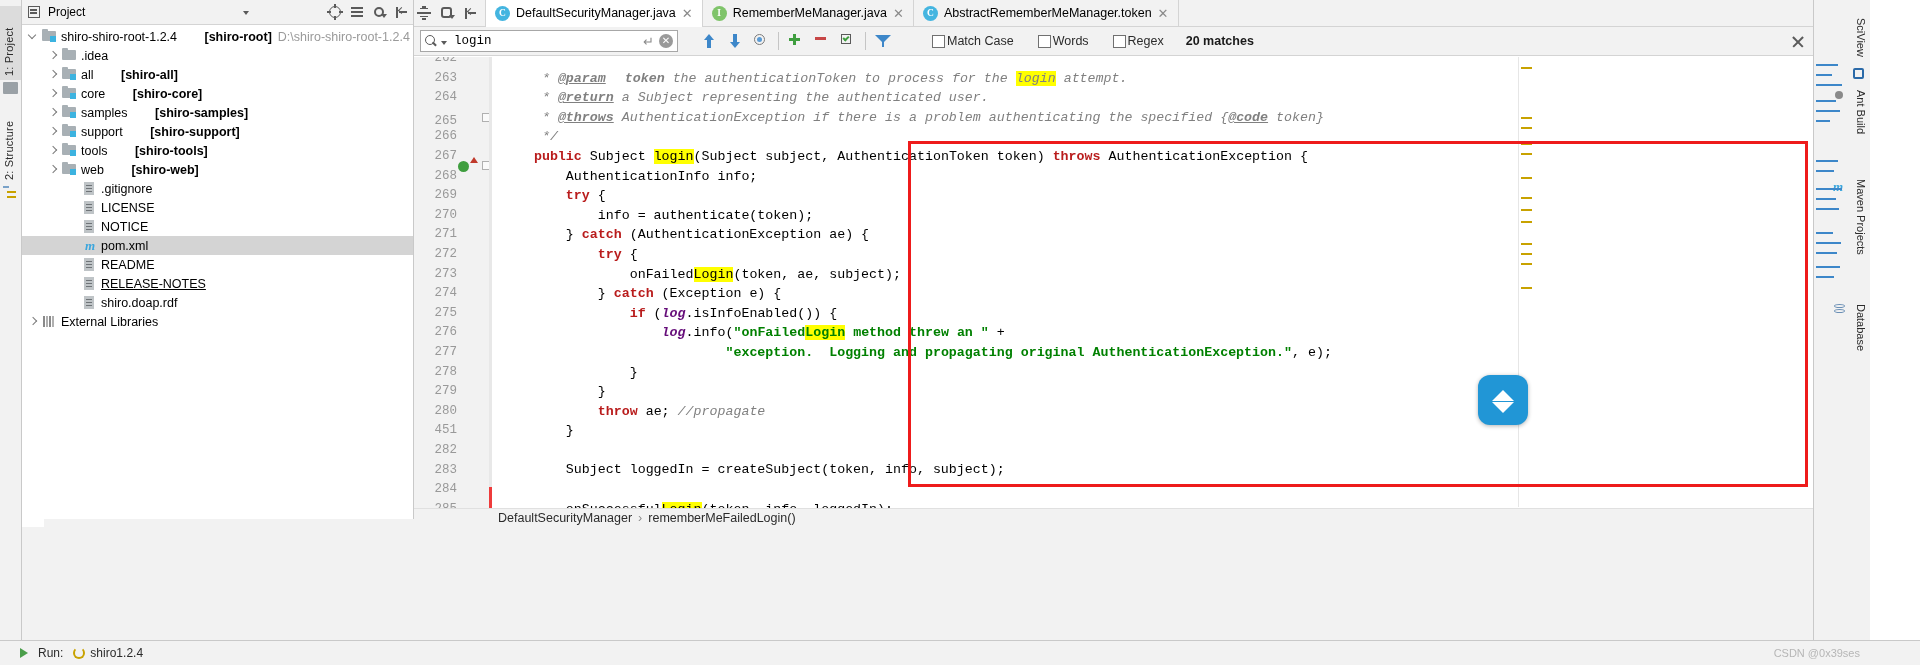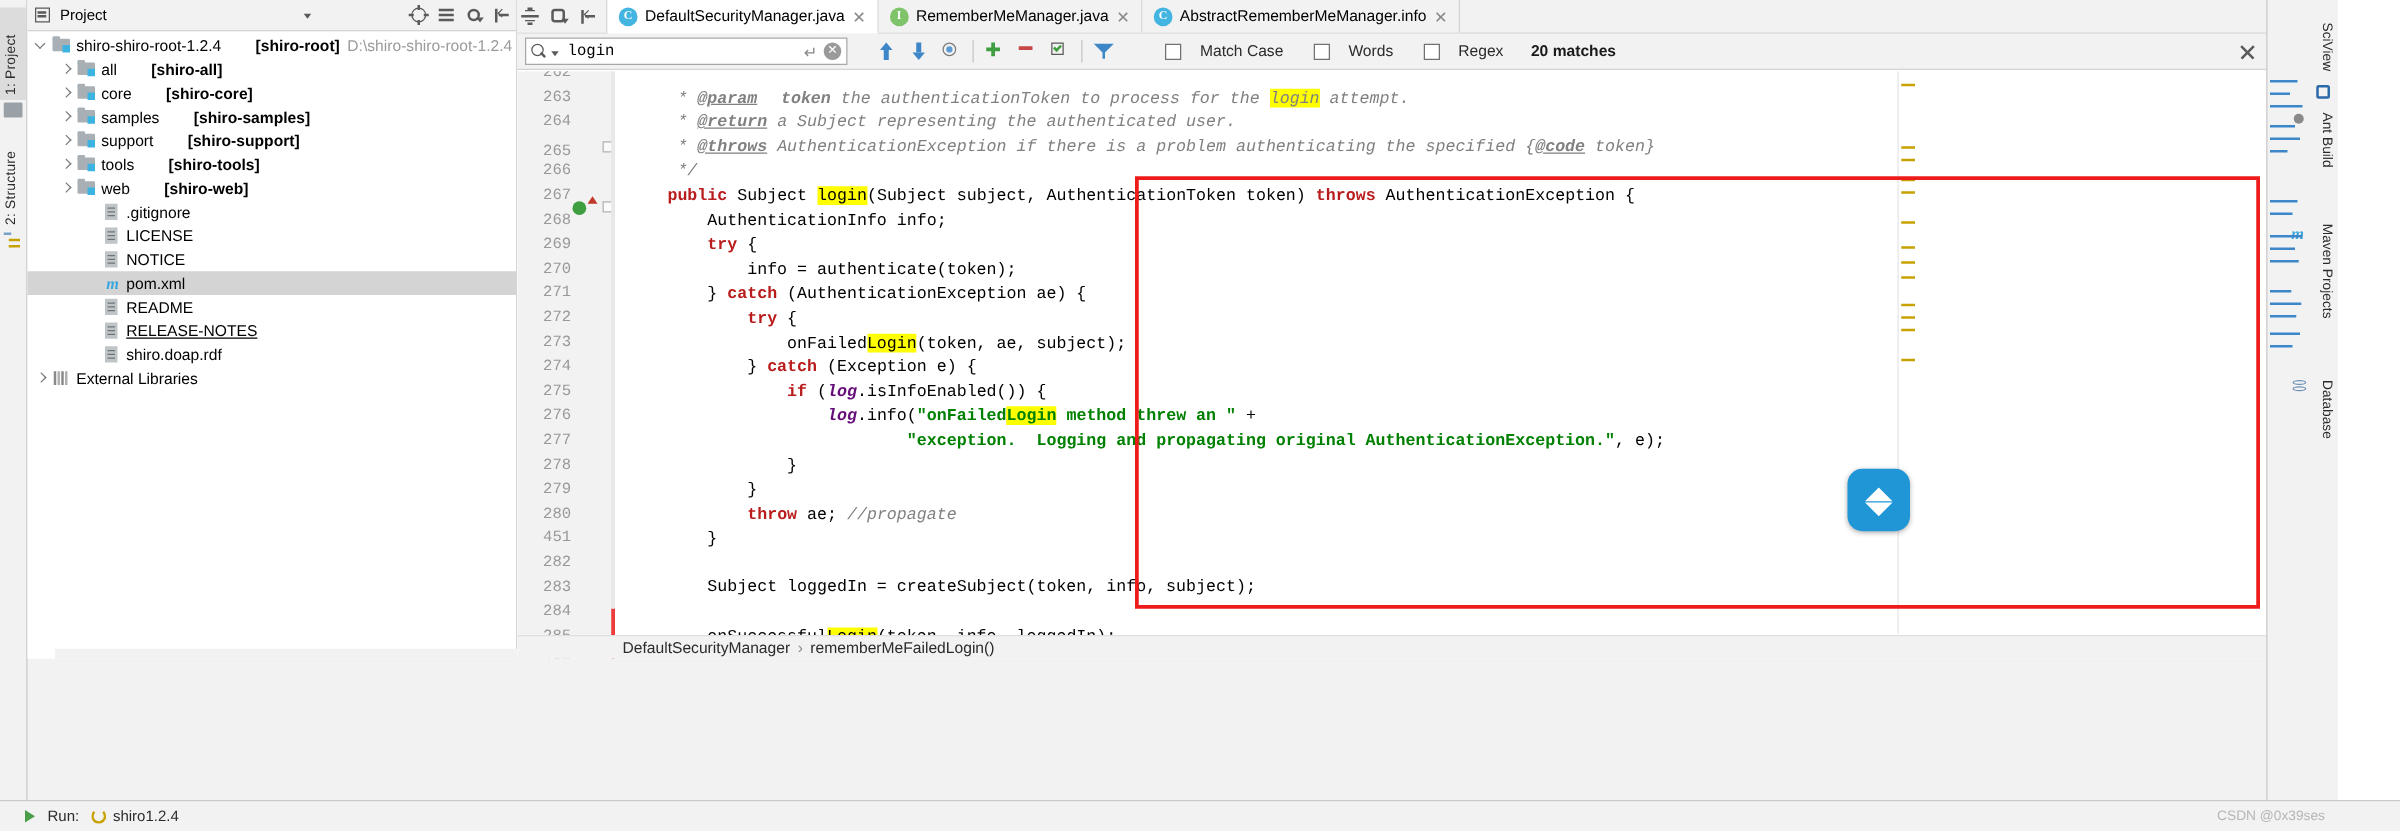--- a/index.html
+++ b/index.html
@@ -170,21 +170,21 @@
   .fb-ico { width: 18px; height: 18px; position: relative; cursor: pointer; }
   .arrow-up, .arrow-down {
     width: 0; height: 0; position: absolute; left: 4px;
     border-left: 5px solid transparent; border-right: 5px solid transparent;
   }
   .arrow-up { top: 2px; border-bottom: 6px solid #3d87c9; }
   .arrow-down { top: 10px; border-top: 6px solid #3d87c9; }
   .arrow-stem {
     position: absolute; left: 7px; width: 4px; height: 8px; background: #3d87c9;
   }
-  .cb-wrap { display: flex; align-items: center; gap: 15px; cursor: pointer; justify-content: flex-end; }
+  .cb-wrap { display: flex; align-items: center; gap: 2px; cursor: pointer; justify-content: flex-end; }
   .cbox {
     width: 13px; height: 13px; border: 1px solid #707070; background: #fff;
   }
   .cb-label { font-size: 12.5px; color: #2b2b2b; }
   .matches { font-size: 12.5px; font-weight: bold; color: #1a1a1a; margin-left: 14px; }
   .fb-close {
     position: absolute; right: 8px; top: 7px; width: 15px; height: 15px;
     cursor: pointer;
   }
   .fb-close::before, .fb-close::after {
@@ -361,20 +361,25 @@
     </div>
 
     <div class="tree" id="project-tree">
         <div class="trow" style="padding-left: 4px;">
           <span class="twist open"></span>
           <span class="ticon ic-folder ic-module">
             <span class="badge"></span>
           </span>
           <span class="tlabel">shiro-shiro-root-1.2.4<b> [shiro-root]</b></span>
           <span class="tpath">D:\shiro-shiro-root-1.2.4</span>
+        </div>
+        <div class="trow" style="padding-left: 24px;">
+          <span class="twist closed"></span>
+          <span class="ticon ic-folder"></span>
+          <span class="tlabel">.idea</span>
         </div>
         <div class="trow" style="padding-left: 24px;">
           <span class="twist closed"></span>
           <span class="ticon ic-folder ic-module">
             <span class="badge"></span>
           </span>
           <span class="tlabel">all<b> [shiro-all]</b></span>
         </div>
         <div class="trow" style="padding-left: 24px;">
           <span class="twist closed"></span>
@@ -482,21 +487,21 @@
             <span>DefaultSecurityManager.java</span>
             <span class="x-ico">✕</span>
           </div>
           <div class="etab">
             <span class="cls-ico i">I</span>
             <span>RememberMeManager.java</span>
             <span class="x-ico">✕</span>
           </div>
           <div class="etab">
             <span class="cls-ico c">C</span>
-            <span>AbstractRememberMeManager.info</span>
+            <span>AbstractRememberMeManager.token</span>
             <span class="x-ico">✕</span>
           </div>
         </div>
     </div>
 
     <div class="findbar">
       <div class="find-input-box">
         <span class="search-glass"></span>
         <span class="mini-caret"></span>
         <input type="text" id="find-input" placeholder="Search" value="login" style="">

